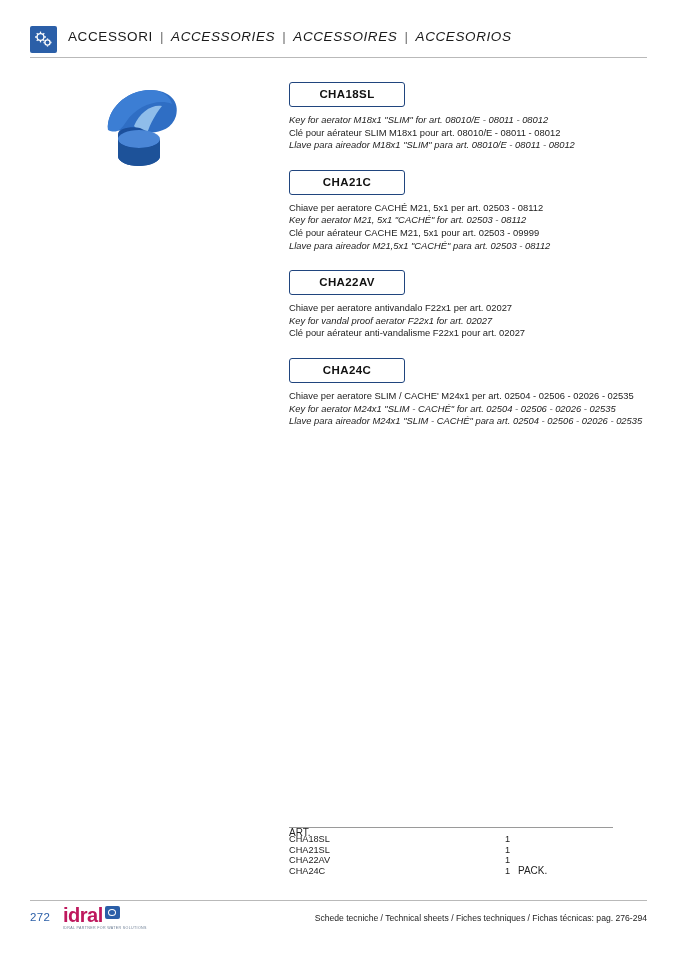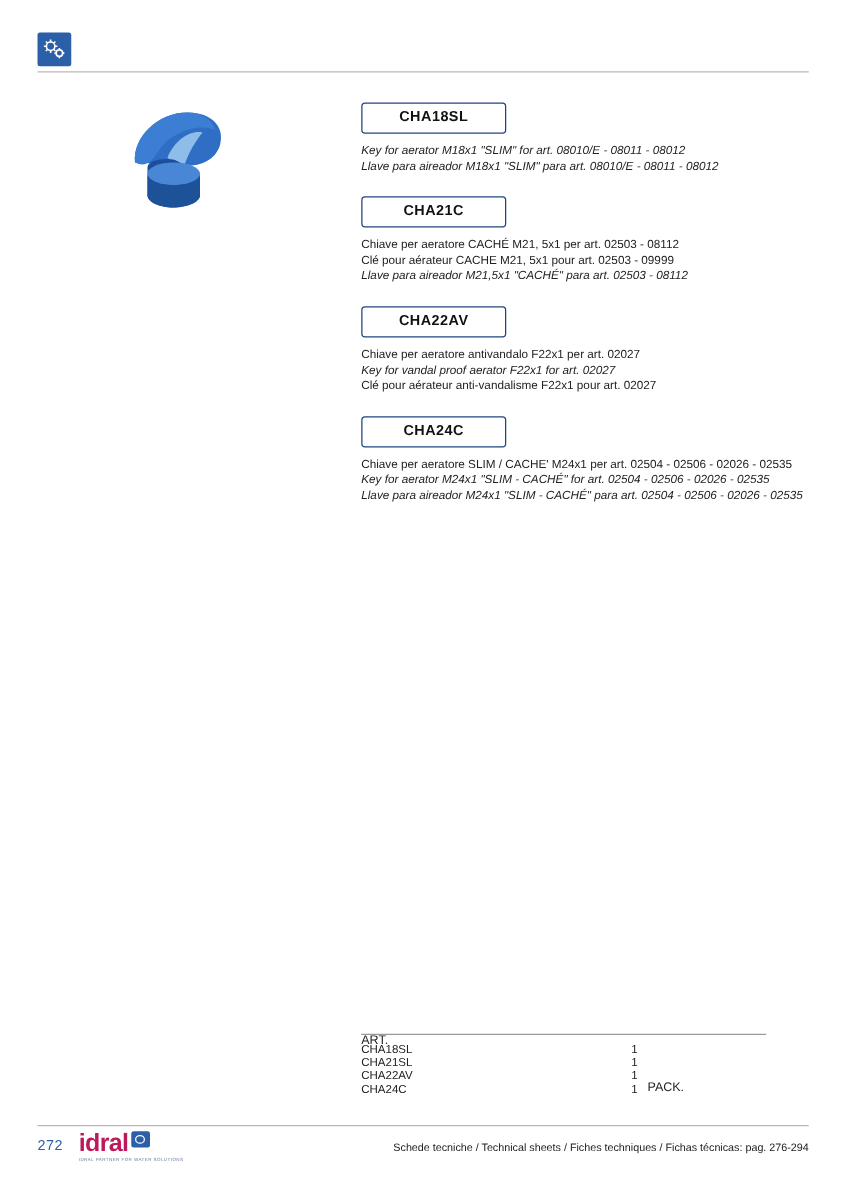--- a/index.html
+++ b/index.html
@@ -220,20 +220,23 @@
         <line x1="13.1" y1="13.6" x2="14.3" y2="14.8"></line>
         <line x1="14.3" y1="7.2" x2="13.1" y2="8.4"></line>
         <line x1="7.9" y1="13.6" x2="6.7" y2="14.8"></line>
         <line x1="17.5" y1="12.4" x2="17.5" y2="13.6"></line>
         <line x1="17.5" y1="19.4" x2="17.5" y2="20.6"></line>
         <line x1="13.5" y1="16.5" x2="14.7" y2="16.5"></line>
         <line x1="20.3" y1="16.5" x2="21.5" y2="16.5"></line>
       </g>
     </svg>
   </div>
+  <div class="header-titles">
+    <span class="it">ACCESSORI</span><span class="sep">|</span><span class="other">ACCESSORIES</span><span class="sep">|</span><span class="other">ACCESSOIRES</span><span class="sep">|</span><span class="other">ACCESORIOS</span>
+  </div>
   <div class="header-rule"></div>
 </div>
 
 <div class="product-image">
   <svg width="110" height="95" viewBox="0 0 110 95" aria-hidden="true">
 
     <path d="M20 48 C18 28 38 8 62 8 C82 8 92 20 88 34 C84 48 68 52 58 50 Z" fill="#2f6ec4"></path>
     <path d="M20 48 C18 28 38 8 62 8 C74 8 82 14 84 22 C70 16 48 24 38 40 C33 48 28 52 20 48 Z" fill="#3c7ed4"></path>
 
     <path d="M46 44 C52 30 64 22 74 24 C66 34 60 46 58 56 Z" fill="#8fbdea"></path>
@@ -246,28 +249,30 @@
              C72 63 62 66 51 66 C40 66 30 63 30 57 Z" fill="#1d5299"></path>
   </svg>
 </div>
 
 <div class="items">
 
   <div class="item">
     <div class="code-box">CHA18SL</div>
     <div class="lines">
       <div class="line en">Key for aerator M18x1 "SLIM" for art. 08010/E - 08011 - 08012</div>
+      <div class="line fr">Clé pour aérateur SLIM M18x1 pour art. 08010/E - 08011 - 08012</div>
       <div class="line es">Llave para aireador M18x1 "SLIM" para art. 08010/E - 08011 - 08012</div>
     </div>
   </div>
 
   <div class="item">
     <div class="code-box">CHA21C</div>
     <div class="lines">
       <div class="line it">Chiave per aeratore CACHÉ M21, 5x1 per art. 02503 - 08112</div>
+      <div class="line en">Key for aerator M21, 5x1 "CACHÉ" for art. 02503 - 08112</div>
       <div class="line fr">Clé pour aérateur CACHE M21, 5x1 pour art. 02503 - 09999</div>
       <div class="line es">Llave para aireador M21,5x1 "CACHÉ" para art. 02503 - 08112</div>
     </div>
   </div>
 
   <div class="item">
     <div class="code-box">CHA22AV</div>
     <div class="lines">
       <div class="line it">Chiave per aeratore antivandalo F22x1 per art. 02027</div>
       <div class="line en">Key for vandal proof aerator F22x1 for art. 02027</div>

